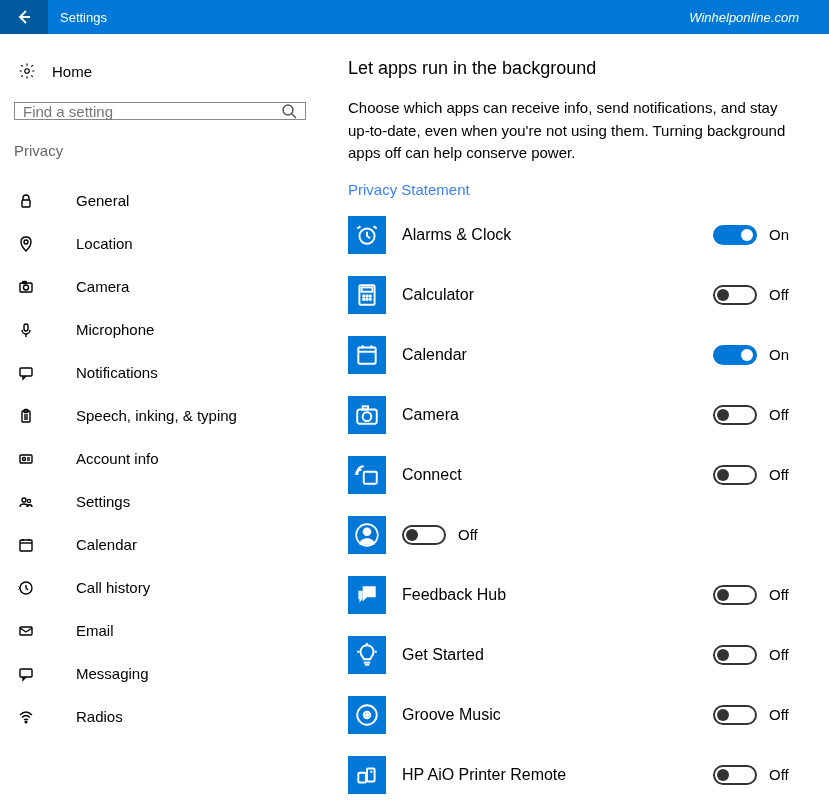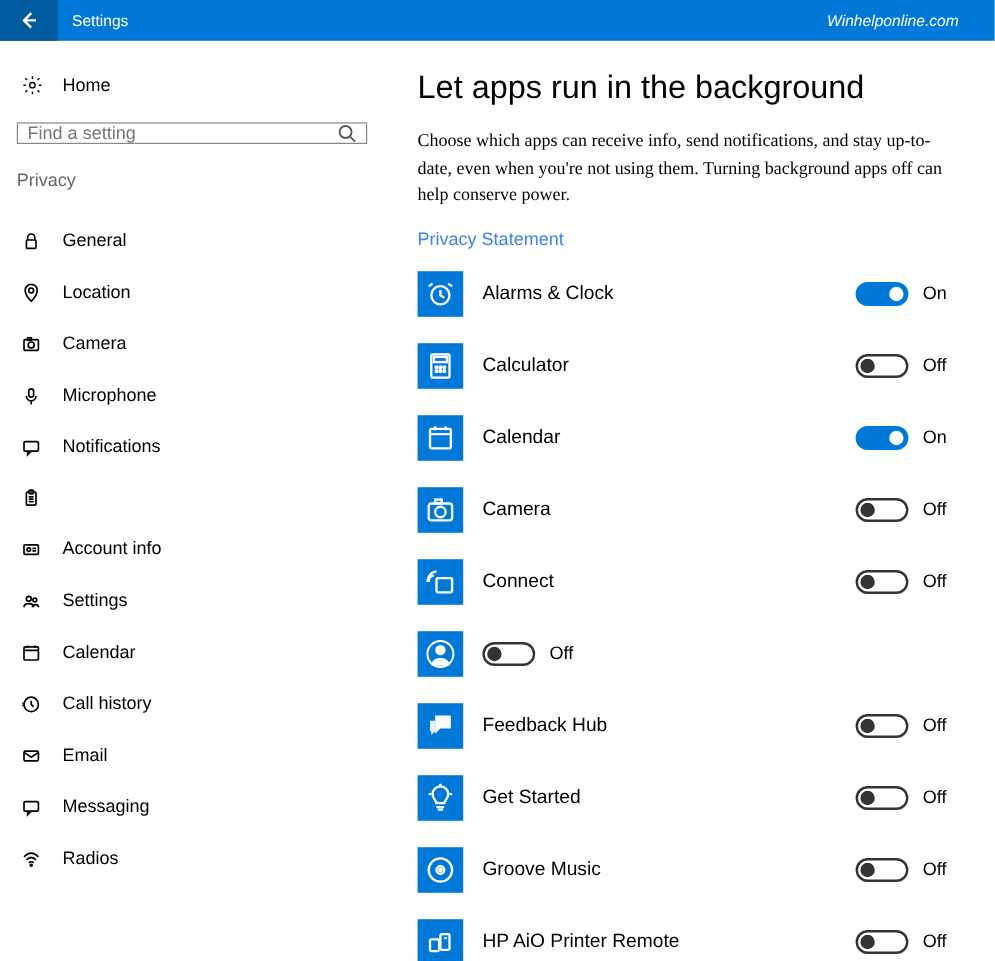--- a/index.html
+++ b/index.html
@@ -25,27 +25,27 @@
   .search-box {
     margin: 12px 4px 18px 4px; border: 1px solid #888; height: 18px;
     display: flex; align-items: center; padding: 0 8px; cursor: text;
   }
   .search-box input {
     border: none; outline: none; flex: 1; font-size: 15px; background: transparent;
   }
   .section-hdr { color: #666; font-size: 15px; padding: 4px 8px 4px 4px; margin-bottom: 16px; }
   .nav-list { list-style: none; }
   .nav-item {
-    display: flex; align-items: center; padding: 13px 8px; cursor: pointer;
+    display: flex; align-items: center; padding: 13px 8px; cursor: pointer; gap: 24px;
   }
   .nav-item .icon { width: 20px; text-align: center; margin-right: 14px; font-size: 16px; }
   .nav-item .label { font-size: 15px; }
   .main { flex: 1; padding: 24px 30px 0 28px; overflow: hidden; }
-  .main h1 { font-weight: 300; font-size: 27px; margin-bottom: 18px; }
-  .description { font-size: 15px; line-height: 1.5; max-width: 440px; margin-bottom: 16px; font-family: Liberation Serif, serif; }
+  .main h1 { font-weight: 300; font-size: 18px; margin-bottom: 18px; }
+  .description { font-size: 15px; line-height: 1.5; max-width: 440px; margin-bottom: 16px; }
   .privacy-link { color: #3b82f6; font-size: 15px; text-decoration: none; display: inline-block; margin-bottom: 18px; cursor: pointer; }
   .app-list { list-style: none; }
   .app-row { display: flex; align-items: center; margin-bottom: 22px; }
   .app-icon {
     width: 38px; height: 38px; background: #0078d7; display: flex; align-items: center;
     justify-content: center; color: #fff; font-size: 20px; margin-right: 16px; flex-shrink:0;
   }
   .app-name { flex: 1; font-size: 16px; }
   .toggle-wrap { display: flex; align-items: center; }
   .toggle {
@@ -145,20 +145,21 @@
         <li class="nav-item">
           <span class="icon">
             <svg width="16" height="16" viewBox="0 0 16 16" stroke="#000" stroke-width="1.4" fill="none">
               <rect x="4" y="3" width="8" height="11" rx="1"></rect>
               <rect x="6" y="1.5" width="4" height="3" rx="1"></rect>
               <line x1="6" y1="7" x2="10" y2="7"></line>
               <line x1="6" y1="9" x2="10" y2="9"></line>
               <line x1="6" y1="11" x2="10" y2="11"></line>
             </svg>
           </span>
+          <span class="label">Speech, inking, &amp; typing</span>
         </li>
         <li class="nav-item">
           <span class="icon">
             <svg width="16" height="16" viewBox="0 0 16 16" stroke="#000" stroke-width="1.4" fill="none">
               <rect x="2" y="4" width="12" height="8" rx="1"></rect>
               <circle cx="6" cy="8" r="1.5"></circle>
               <line x1="9" y1="7" x2="12" y2="7"></line>
               <line x1="9" y1="9" x2="12" y2="9"></line>
             </svg>
           </span>

